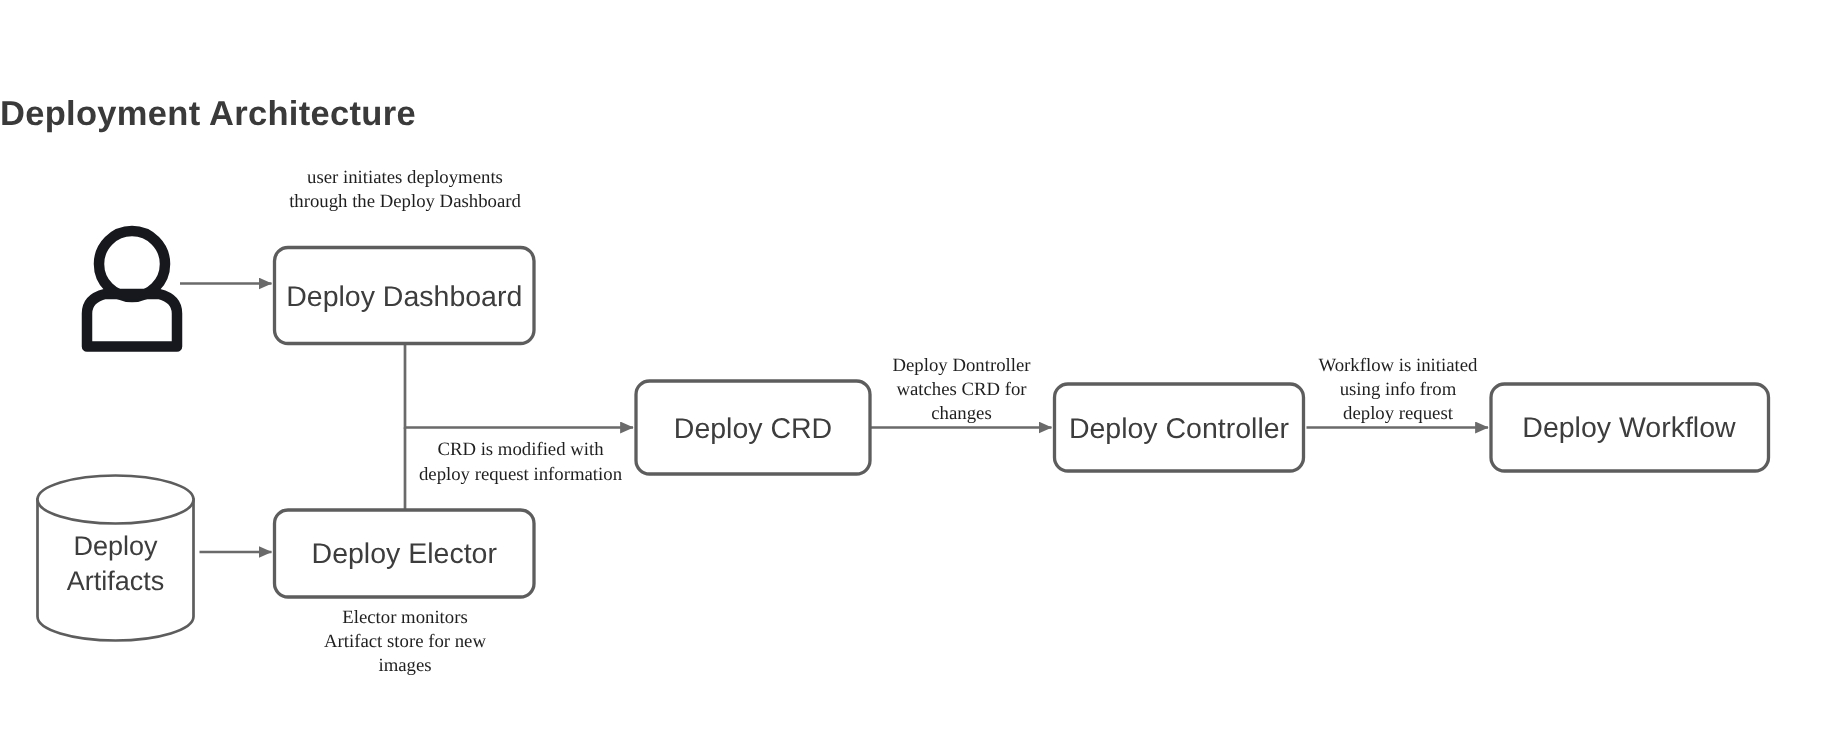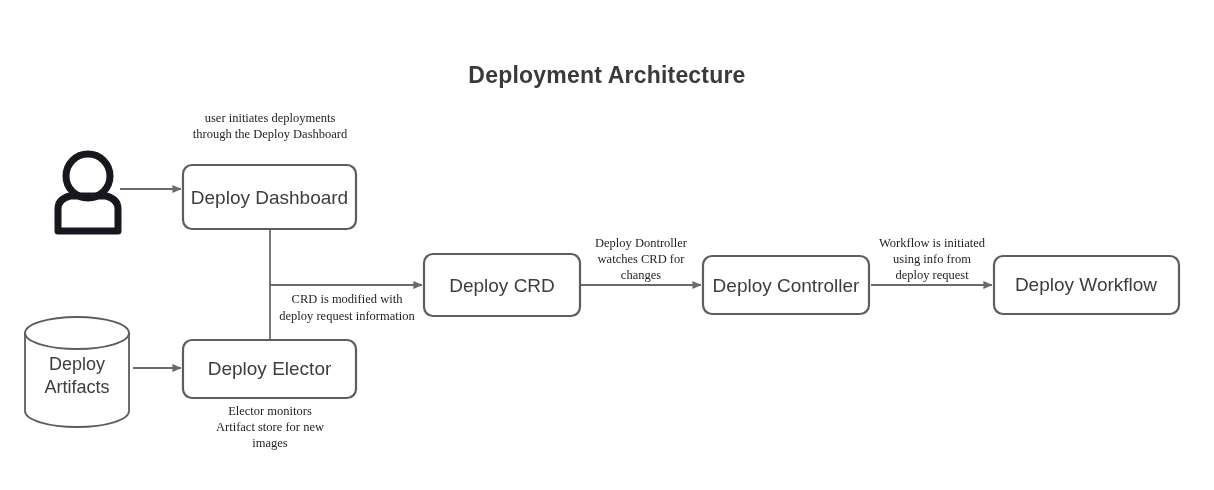--- a/index.html
+++ b/index.html
@@ -13,21 +13,20 @@
     height: 490px;
     background: #ffffff;
     overflow: hidden;
     font-family: "Liberation Sans", sans-serif;
   }
   #diagram-title {
     position: absolute;
     left: 0;
     top: 62px;
     width: 1214px;
-    text-align: center;
     font-family: "Liberation Sans", sans-serif;
     font-weight: bold;
     font-size: 23px;
     color: #3a3a3a;
     letter-spacing: 0.2px;
   }
   svg.layer {
     position: absolute;
     left: 0;
     top: 0;

